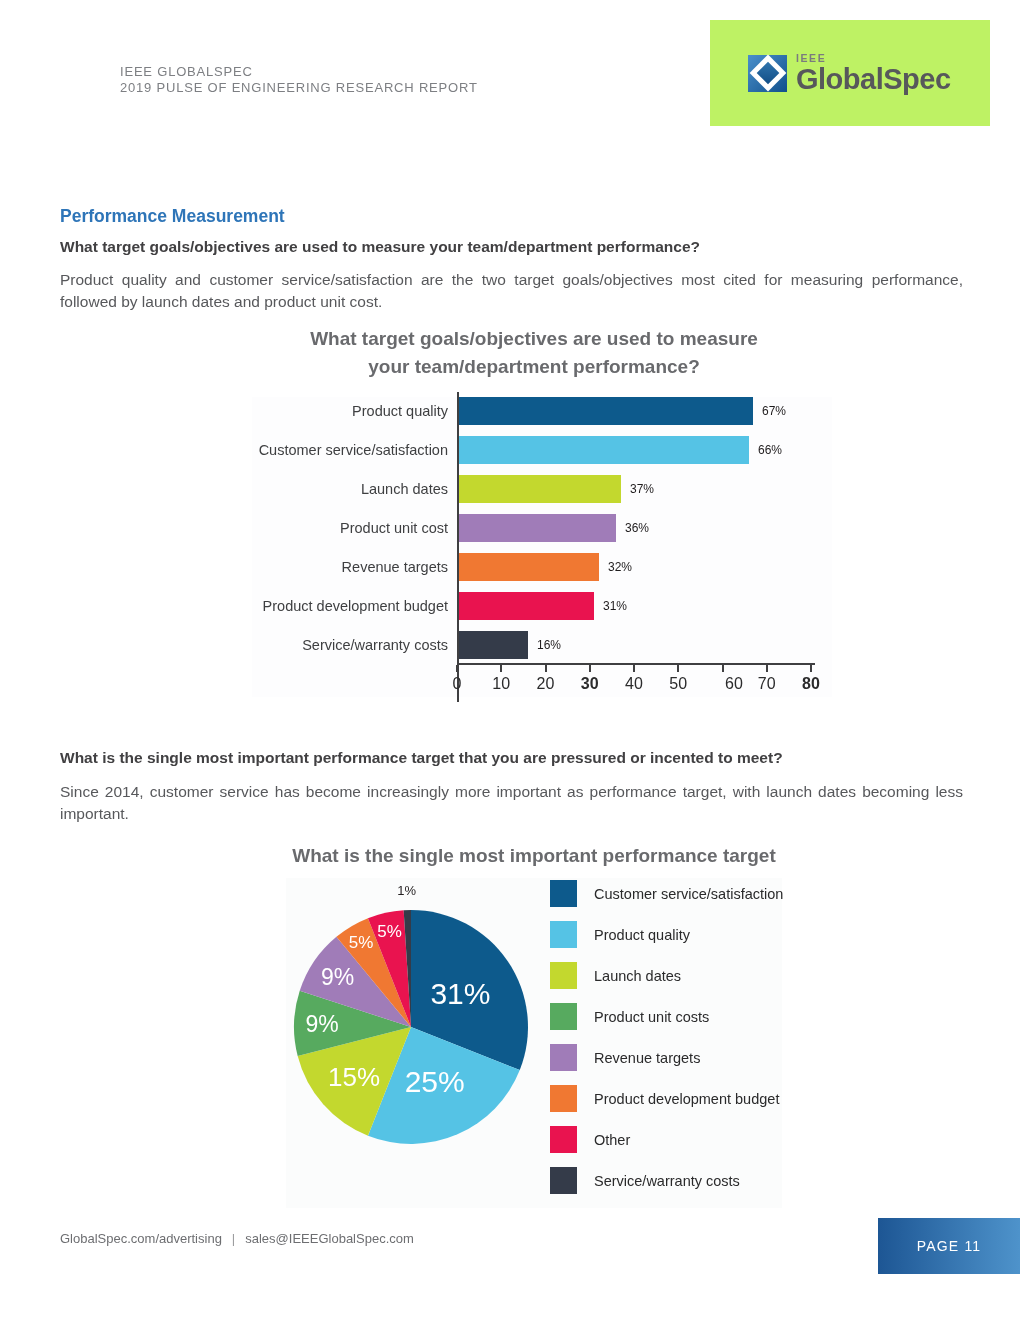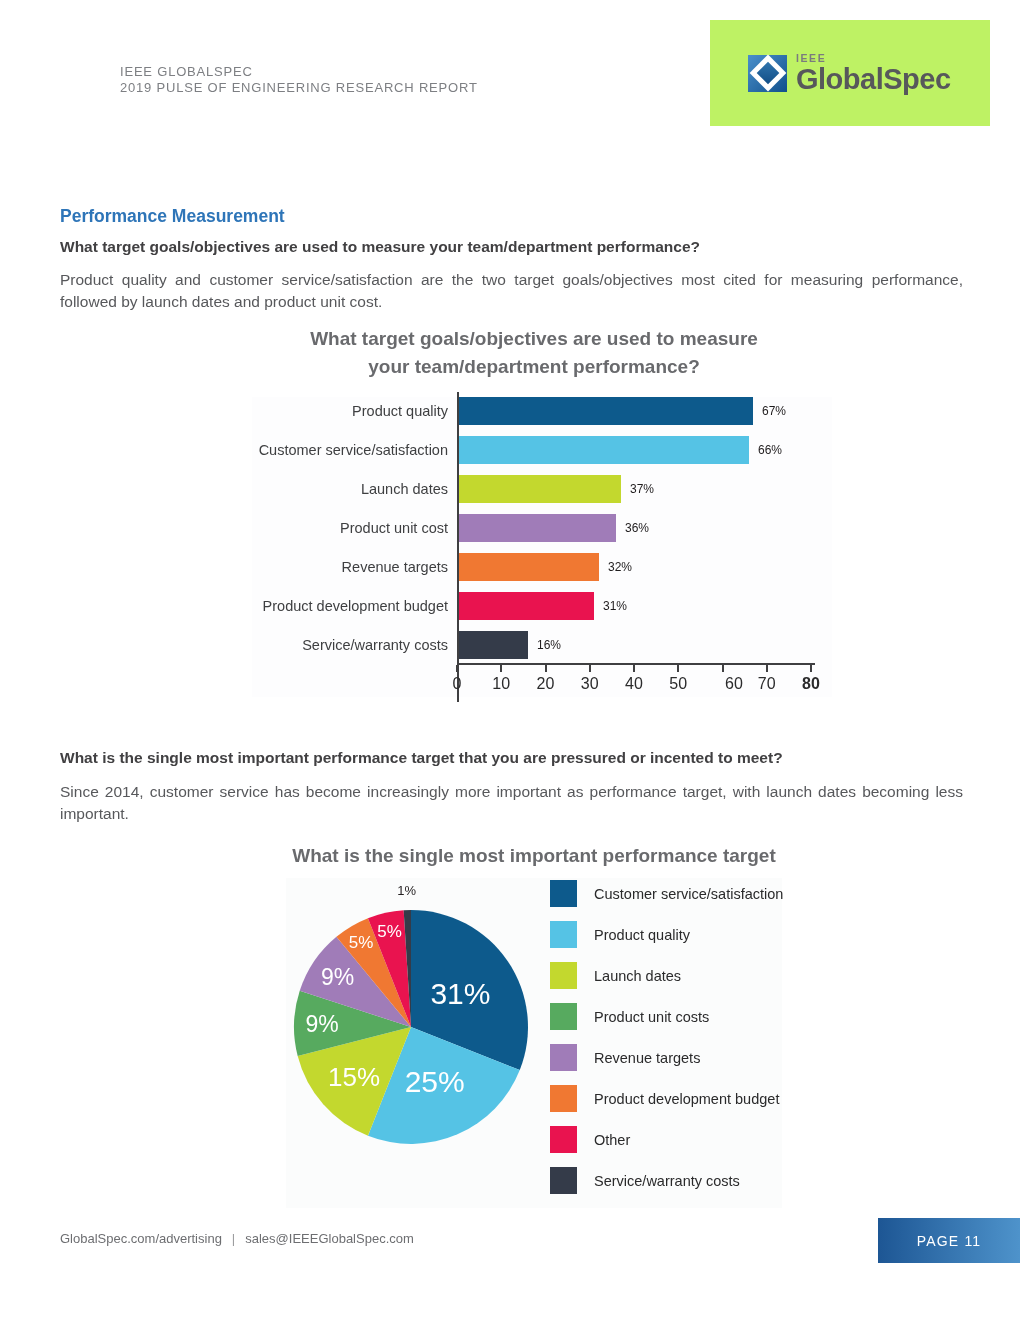--- a/index.html
+++ b/index.html
@@ -57,21 +57,21 @@
   .pie-svg text { font-family:"Liberation Sans", sans-serif; }
   .pie-legend { margin-left:14px; padding-top:2px; }
   .legend-item { display:flex; align-items:center; height:27px; margin-bottom:14px; }
   .legend-swatch { width:27px; height:27px; flex:0 0 auto; }
   .legend-label { margin-left:17px; font-size:14.5px; color:#2a2a2b; white-space:nowrap; }
 
   
   .footer-links { position:absolute; left:60px; top:1231px; font-size:13px; color:#6d6e71; }
   .footer-links a { color:#6d6e71; text-decoration:none; }
   .footer-sep { margin:0 10px; color:#9b9c9e; }
-  .page-badge { position:absolute; left:878px; top:1218px; width:142px; height:45px;
+  .page-badge { position:absolute; left:878px; top:1218px; width:142px; height:56px;
     background:linear-gradient(90deg,#1d5694 0%,#4e93cb 100%);
     color:#ffffff; display:flex; align-items:center; justify-content:center;
     font-size:14px; font-weight:500; letter-spacing:1.2px; }
 </style>
 </head>
 <body>
 
 <div class="header-meta">
   <div>IEEE GLOBALSPEC</div>
   <div>2019 PULSE OF ENGINEERING RESEARCH REPORT</div>
@@ -137,21 +137,21 @@
         </div>
       </div>
     <div class="bar-x-axis">
         <div class="tick" style="left: -1px;"></div>
         <span class="tick-label" style="left: -16px;">0</span>
         <div class="tick" style="left: 43.25px;"></div>
         <span class="tick-label" style="left: 28.25px;">10</span>
         <div class="tick" style="left: 87.5px;"></div>
         <span class="tick-label" style="left: 72.5px;">20</span>
         <div class="tick" style="left: 131.75px;"></div>
-        <span class="tick-label" style="left: 116.75px;">30</span>
+        <span class="tick-label" style="left: 116.75px; font-weight: bold;">30</span>
         <div class="tick" style="left: 176px;"></div>
         <span class="tick-label" style="left: 161px;">40</span>
         <div class="tick" style="left: 220.25px;"></div>
         <span class="tick-label" style="left: 205.25px;">50</span>
         <div class="tick" style="left: 264.5px;"></div>
         <span class="tick-label" style="left: 261px;">60</span>
         <div class="tick" style="left: 308.75px;"></div>
         <span class="tick-label" style="left: 293.75px;">70</span>
         <div class="tick" style="left: 353px;"></div>
         <span class="tick-label" style="left: 338px; font-weight: bold;">80</span>

